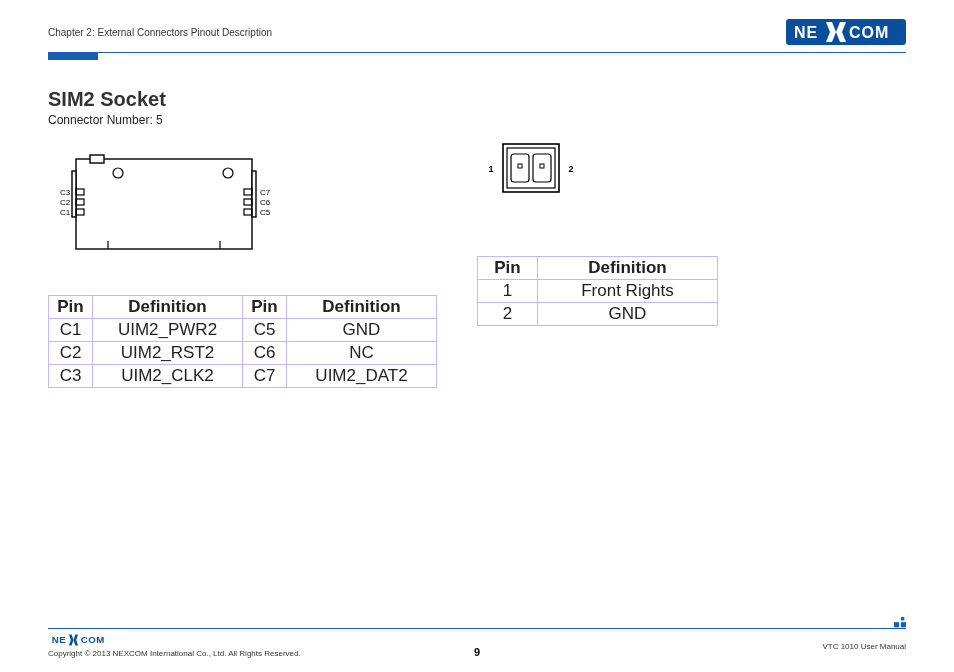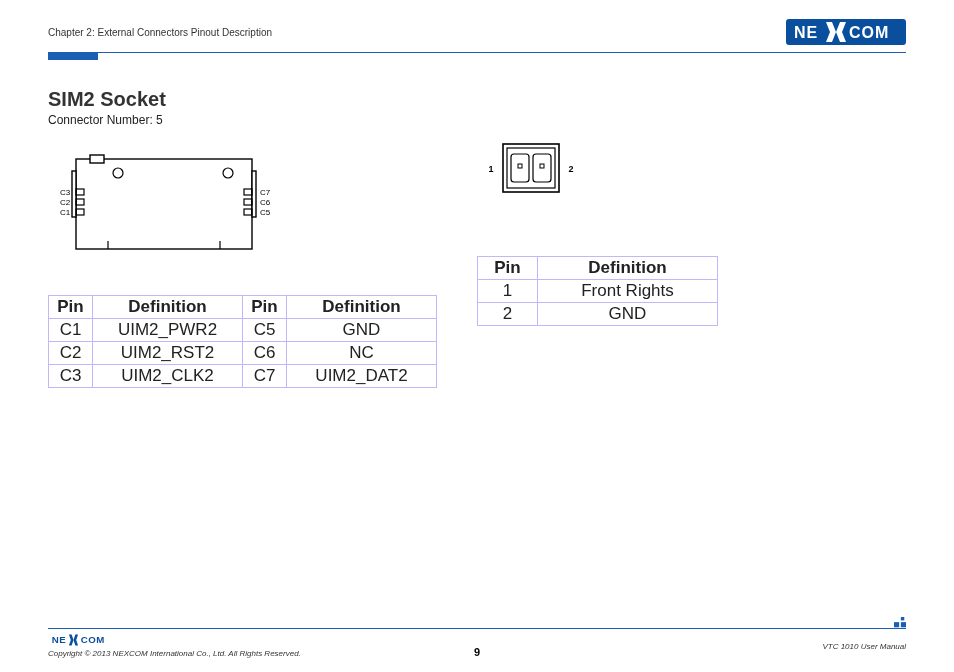--- a/index.html
+++ b/index.html
@@ -37,21 +37,21 @@
   
   .footer { position: absolute; left: 48px; right: 48px; bottom: 14px; }
   .footer-rule { position: relative; height: 10px; }
   .footer-rule .line { position: absolute; left: 0; right: 0; bottom: 0; height: 1px; background: #1b5fb4; }
   .footer-rule .mark { position: absolute; right: 0; bottom: 0; width: 12px; height: 12px; }
   .footer-row { display: flex; align-items: flex-end; justify-content: space-between; margin-top: 4px; }
   .footer-left { display: flex; align-items: flex-end; gap: 8px; }
   .logo-small { }
   .copyright { font-size: 8px; color: #333; }
   .page-num { font-size: 11px; font-weight: 700; color: #000; position: absolute; left: 50%; transform: translateX(-50%); bottom: 0; }
-  .manual { font-size: 8px; color: #333; font-style: italic; }
+  .manual { font-size: 8px; color: #333; }
 
   
   .dlabel { font-size: 8px; font-family: Arial, sans-serif; fill: #000; }
   .dlabel-bold { font-size: 9px; font-weight: 700; font-family: Arial, sans-serif; fill: #000; }
 </style>
 </head>
 <body>
 
 <div class="page">
 
@@ -211,16 +211,16 @@
             <g transform="translate(32,3)">
               <path d="M0 0 L5 0 L8.5 10 L5 20 L0 20 L3.5 10 Z" fill="#0a4f9e"></path>
               <path d="M17 0 L12 0 L8.5 10 L12 20 L17 20 L13.5 10 Z" fill="#0a4f9e"></path>
             </g>
             <text x="54" y="19" font-family="Arial" font-weight="900" font-size="18" fill="#0a4f9e" letter-spacing="1">COM</text>
           </svg>
         </div>
       </div>
       <div class="manual">VTC 1010 User Manual</div>
     </div>
-    <div class="copyright" style="margin-top:-2px;font-style:italic;">Copyright © 2013 NEXCOM International Co., Ltd. All Rights Reserved.</div>
+    <div class="copyright" style="margin-top:-2px;">Copyright © 2013 NEXCOM International Co., Ltd. All Rights Reserved.</div>
     <div class="page-num">9</div>
   </div>
 </div>
 
 </body></html>

